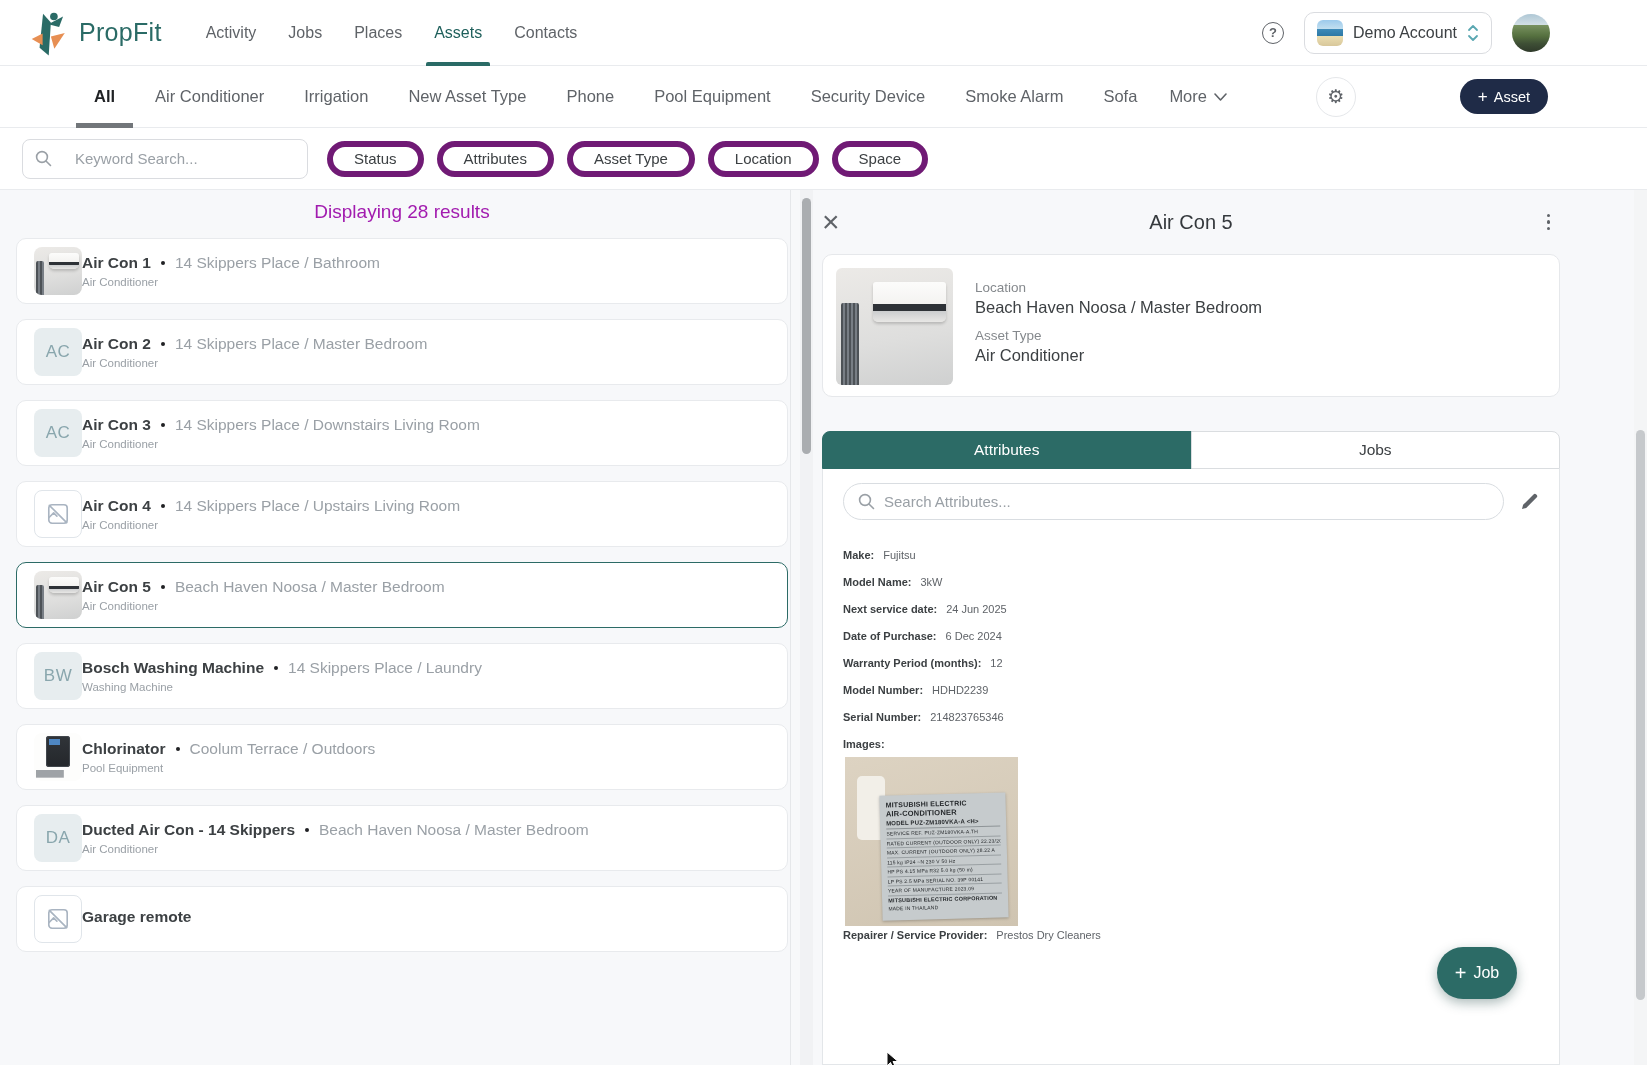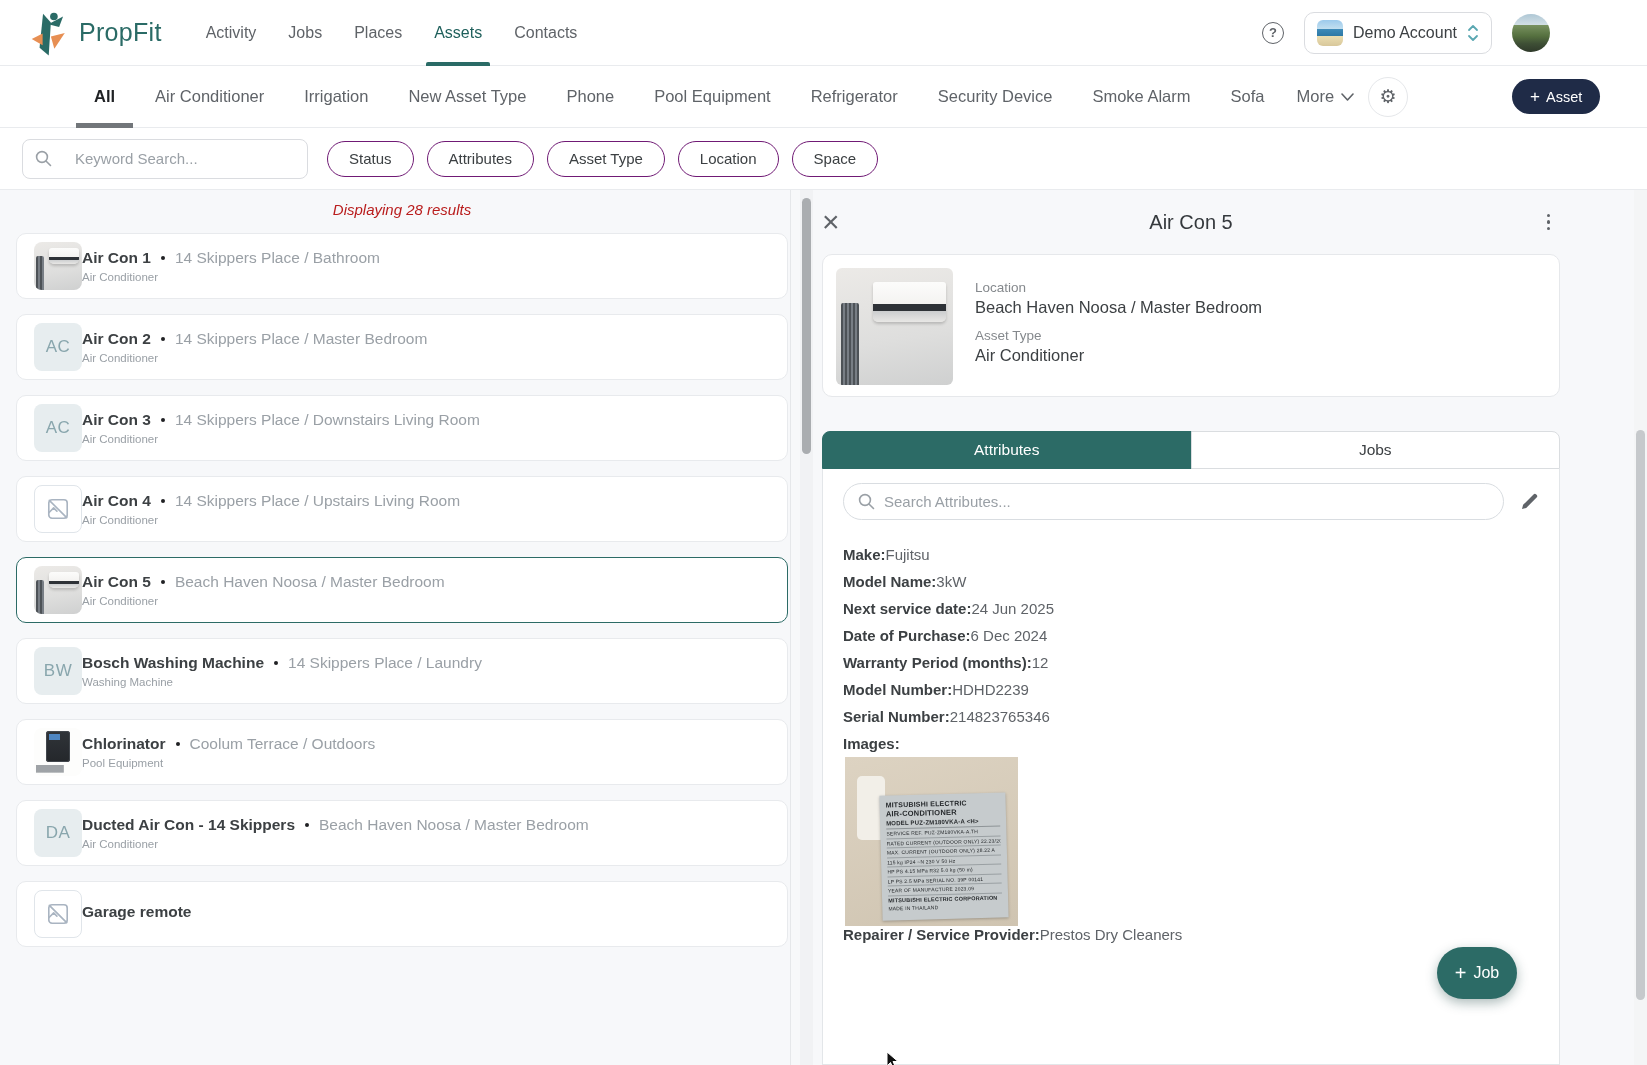--- a/index.html
+++ b/index.html
@@ -46,29 +46,29 @@
 
   
   .filterbar { position:absolute; top:128px; left:0; width:100%; height:62px; background:#fff;
              border-bottom:1px solid #e9ebee; display:flex; align-items:center; padding-left:22px; gap:19px; z-index:3; }
   .search-box { width:286px; height:40px; border:1px solid #dadce0; border-radius:8px; background:#fff;
              display:flex; align-items:center; gap:23px; padding:0 12px; }
   .search-box input, .attr-search input { border:none; outline:none; flex:1; font-size:15px; color:#3c4043;
              font-family:inherit; background:transparent; min-width:0; }
   .search-box input::placeholder, .attr-search input::placeholder { color:#9aa0a6; }
   .pills { display:flex; gap:13px; }
-  .pill { height:36px; border:1px solid #701a75; border-radius:18px; background:#fff; padding:0 21px;
+  .pill { height:36px; border:6px solid #701a75; border-radius:18px; background:#fff; padding:0 21px;
              display:flex; align-items:center; font-size:15px; color:#3c4043; cursor:pointer; }
 
   
   .content { position:absolute; top:190px; left:0; right:0; bottom:0; background:#f7f8fa; }
 
   
   .left-list { position:absolute; left:16px; top:0; width:772px; bottom:0; overflow:hidden; }
-  .count { text-align:center; font-size:15px; color:#b91c1c; margin:11px 0 15px;font-style:italic; }
+  .count { text-align:center; font-size:19px; color:#a21caf; margin:11px 0 15px; }
   .asset-card { height:66px; background:#fff; border:1px solid #e8eaed; border-radius:10px; display:flex;
              align-items:center; padding-left:17px; margin-bottom:15px; cursor:pointer; }
   .asset-card.selected { border:1.5px solid #2C6B66; }
   .thumb { width:48px; height:48px; border-radius:8px; flex:none; overflow:hidden;
              display:flex; align-items:center; justify-content:center; position:relative; }
   .thumb[data-thumb="initials"] { background:#e7edef; }
   .thumb[data-thumb="no-image"] { background:#fff; border:1px solid #e0e5ea; }
   .thumb .thumb-initials, .thumb .noimg, .thumb .art { display:none; }
   .thumb[data-thumb="initials"] .thumb-initials { display:flex; }
   .thumb[data-thumb="no-image"] .noimg { display:block; }
@@ -117,21 +117,21 @@
   .dtab:first-child { margin-left:0; border-top-left-radius:8px; }
   .dtab:last-child { border-top-right-radius:8px; }
   .dtab.active { background:#2C6B66; border-color:#2C6B66; color:#fff; font-weight:500; }
   .attr-card { flex:1; background:#fff; border:1px solid #e3e6e9; border-top:none; padding:14px 20px;
              position:relative; overflow:hidden; }
   .attr-search-row { display:flex; align-items:center; gap:16px; }
   .attr-search { flex:1; height:37px; border:1px solid #d9dde1; border-radius:19px; display:flex;
              align-items:center; gap:9px; padding:0 14px; }
   .pencil { flex:none; cursor:pointer; }
   .attr-list { margin-top:26px; }
-  .attr-row { display:flex; font-size:15px; line-height:18px; margin-bottom:9px; }
+  .attr-row { display:flex; gap:9px; font-size:11px; line-height:18px; margin-bottom:9px; }
   .attr-label { font-weight:700; color:#3c4043; white-space:nowrap; }
   .attr-value { color:#5f6368; }
   .images-row { margin-bottom:4px; }
   .label-photo { width:173px; height:169px; margin-left:2px; position:relative; overflow:hidden; cursor:pointer;
              background:linear-gradient(160deg,#ddd3c2,#cfc4b1); }
   .lp-sticker { position:absolute; left:7%; top:11%; width:16%; height:38%; background:#f2efe8; border-radius:5px; }
   .lp-plate { position:absolute; left:21%; top:22%; width:73%; height:74%; background:#c6cbcd;
              transform:rotate(-1.5deg); padding:5px 6px; box-shadow:0 1px 3px rgba(0,0,0,.25); overflow:hidden; }
   .lp-line { font-size:5px; line-height:7px; letter-spacing:.2px; color:#26292c; white-space:nowrap; overflow:hidden; }
   .lp-line:nth-child(1) { font-size:7px; font-weight:700; line-height:9px; }
@@ -220,23 +220,20 @@
   </div>
 
   <div class="type-tab">
     <span>Phone</span>
   </div>
 
   <div class="type-tab">
     <span>Pool Equipment</span>
   </div>
 
-  <div class="type-tab">
-    <span>Refrigerator</span>
-  </div>
 
   <div class="type-tab">
     <span>Security Device</span>
   </div>
 
   <div class="type-tab">
     <span>Smoke Alarm</span>
   </div>
 
   <div class="type-tab">

